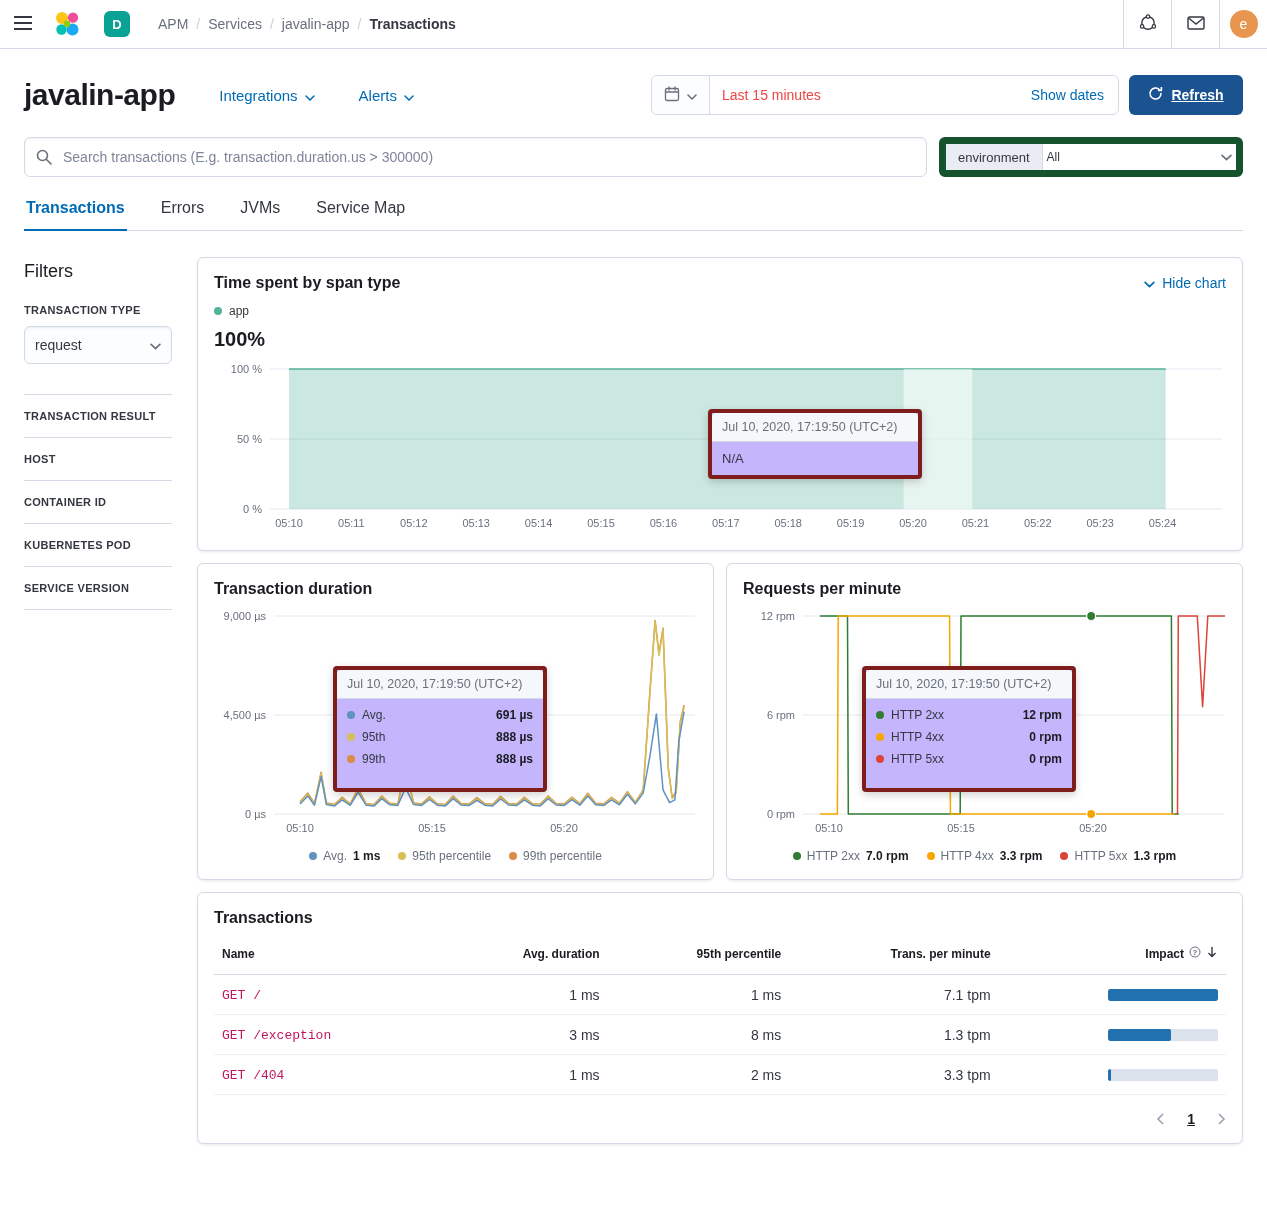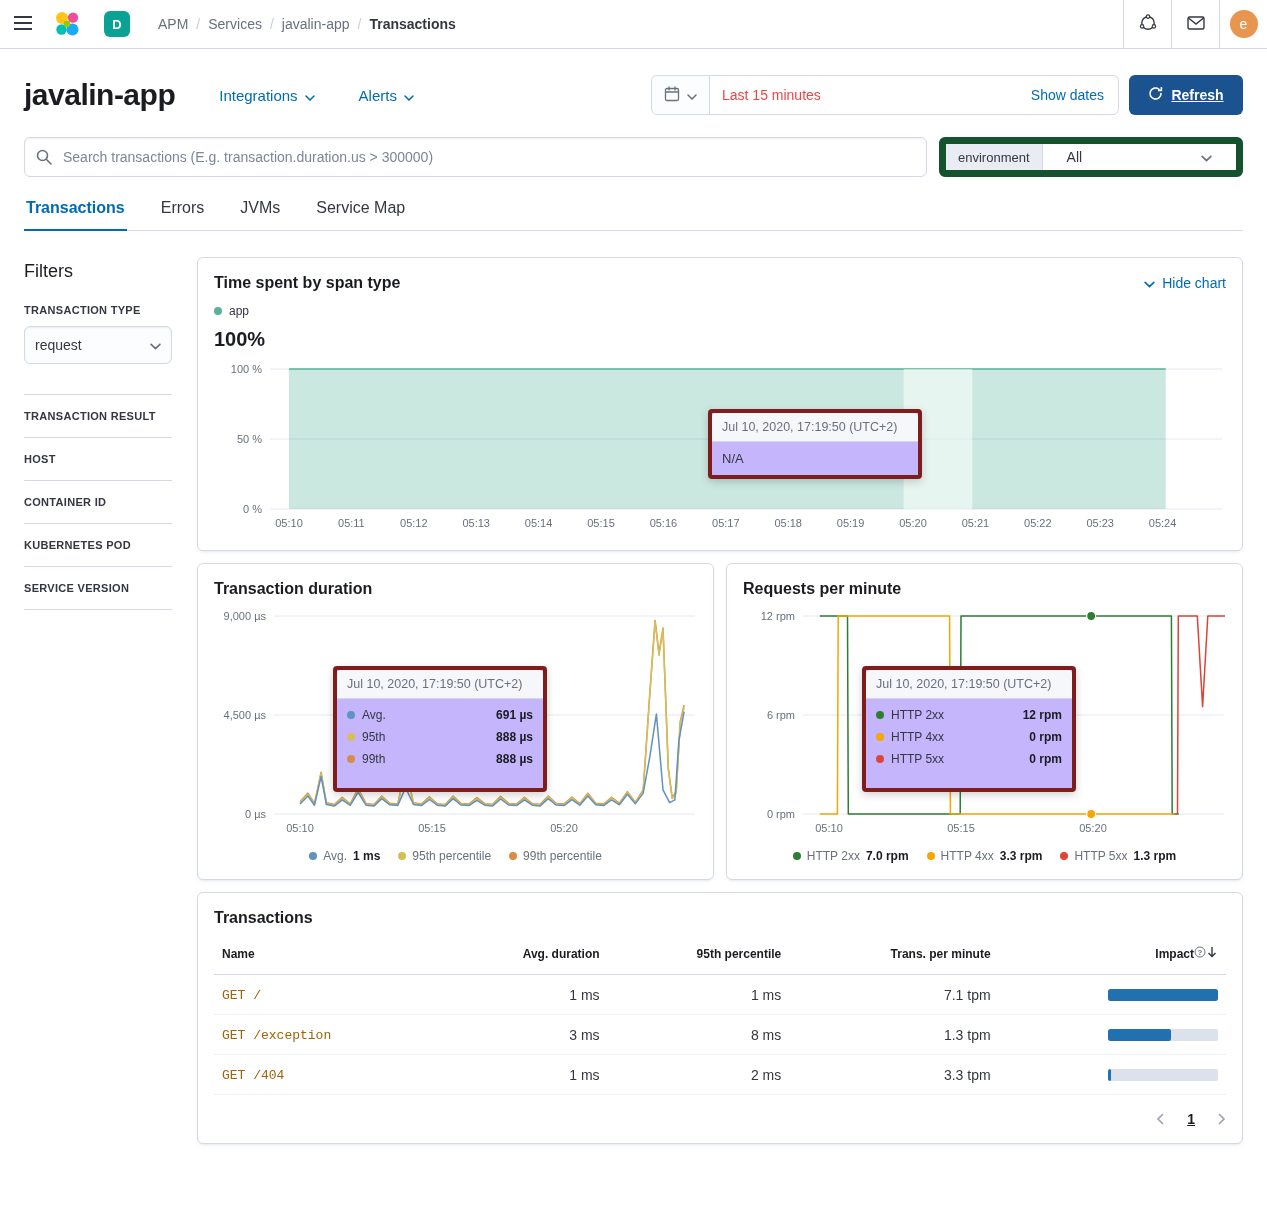--- a/index.html
+++ b/index.html
@@ -41,21 +41,21 @@
   .refresh-btn .lbl { text-decoration: underline; }
 
   
   .search-row { display: flex; gap: 12px; margin-top: 22px; }
   .search-box { flex: 1; position: relative; }
   .search-box input { width: 100%; height: 40px; border: 1px solid #D3DAE6; border-radius: 6px; padding: 0 12px 0 38px; font-size: 14px; font-family: inherit; color: #343741; background: #fff; box-shadow: inset 0 1px 2px rgba(152,162,179,.15); }
   .search-box input::placeholder { color: #7d8598; }
   .search-icon { position: absolute; left: 12px; top: 12px; }
   .env-group { width: 304px; display: flex; height: 40px; border: 7px solid #14532d; border-radius: 6px; overflow: hidden; }
   .env-label { background: #e9edf3; display: flex; align-items: center; padding: 0 12px; font-size: 13px; color: #343741; border-right: 1px solid #D3DAE6; }
-  .env-select { flex: 1; display: flex; align-items: center; justify-content: space-between; padding: 0 24px; cursor: pointer; background: #fff; font-size: 14px; color: #343741; }
+  .env-select { flex: 1; display: flex; align-items: center; justify-content: space-between; padding: 0 4px; cursor: pointer; background: #fff; font-size: 12px; color: #343741; }
 
   
   .tabs { display: flex; gap: 32px; margin-top: 22px; border-bottom: 1px solid #D3DAE6; }
   .tab { padding: 0 2px 12px; font-size: 16px; color: #343741; background: none; border: none; border-bottom: 2px solid transparent; margin-bottom: -1px; cursor: pointer; }
   .tab.active { color: #006BB4; font-weight: 600; border-bottom-color: #006BB4; }
 
   
   .content { display: flex; margin-top: 26px; padding-bottom: 14px; }
   .filters { width: 148px; flex-shrink: 0; margin-right: 25px; }
   .filters-title { font-size: 18px; font-weight: 400; color: #1a1c21; margin: 4px 0 22px; }
@@ -90,22 +90,22 @@
   .leg-item { display: flex; align-items: center; gap: 6px; }
   .leg-val { color: #1a1c21; font-weight: 700; }
 
   
   .table-panel { margin-top: 12px; }
   table { width: 100%; border-collapse: collapse; margin-top: 6px; }
   th { font-size: 12px; color: #1a1c21; padding: 13px 8px; border-bottom: 1px solid #D3DAE6; text-align: right; font-weight: 700; }
   th.col-name { text-align: left; }
   td { font-size: 14px; padding: 11px 8px; border-bottom: 1px solid #eef1f6; text-align: right; color: #343741; }
   td.col-name { text-align: left; }
-  .tx-link { font-family: "Liberation Mono", "DejaVu Sans Mono", monospace; font-size: 13px; color: #a16207; text-decoration: none; cursor: pointer; }
-  .impact-th-inner { display: flex; align-items: center; justify-content: flex-end; }
+  .tx-link { font-family: "Liberation Mono", "DejaVu Sans Mono", monospace; font-size: 13px; color: #be185d; text-decoration: none; cursor: pointer; }
+  .impact-th-inner { display: flex; align-items: center; justify-content: flex-end; gap: 5px; }
   .bar-track { width: 110px; height: 12px; background: #dbe2ec; border-radius: 2px; margin-left: auto; overflow: hidden; }
   .bar-fill { height: 100%; background: #2171b0; border-radius: 2px; width: 0; }
   .pagination { display: flex; justify-content: flex-end; align-items: center; gap: 22px; margin-top: 16px; }
   .page-num { font-weight: 700; color: #1a1c21; text-decoration: underline; font-size: 14px; background: none; border: none; cursor: pointer; padding: 0; }
   .page-chev { background: none; border: none; cursor: pointer; display: flex; padding: 0; }
 </style>
 </head>
 <body>
 
 <header class="topbar">

